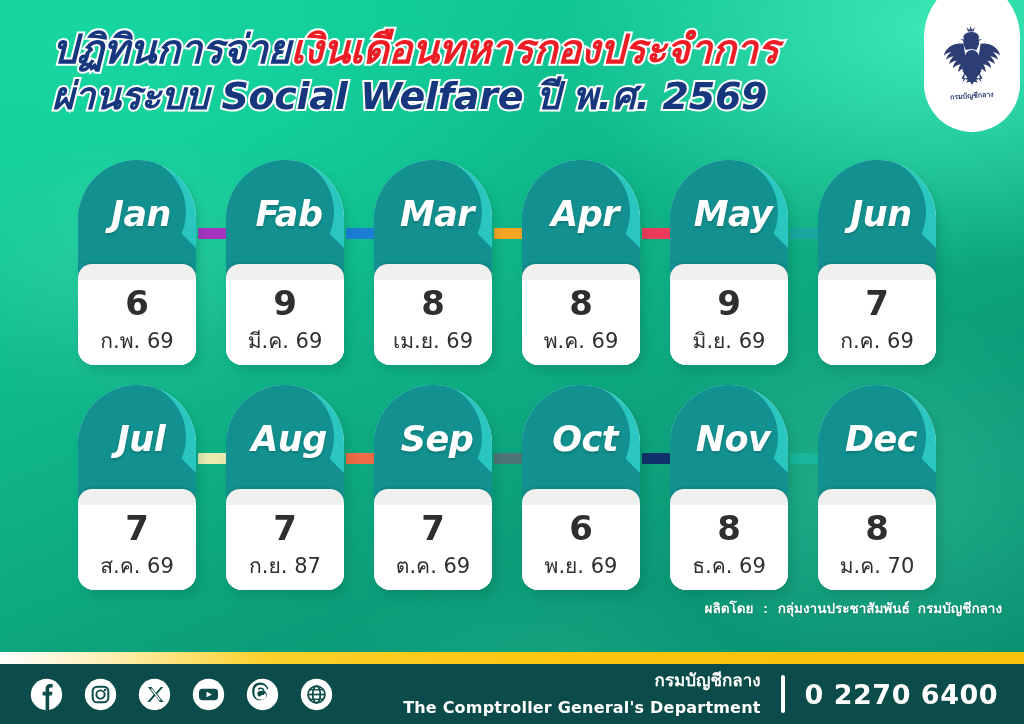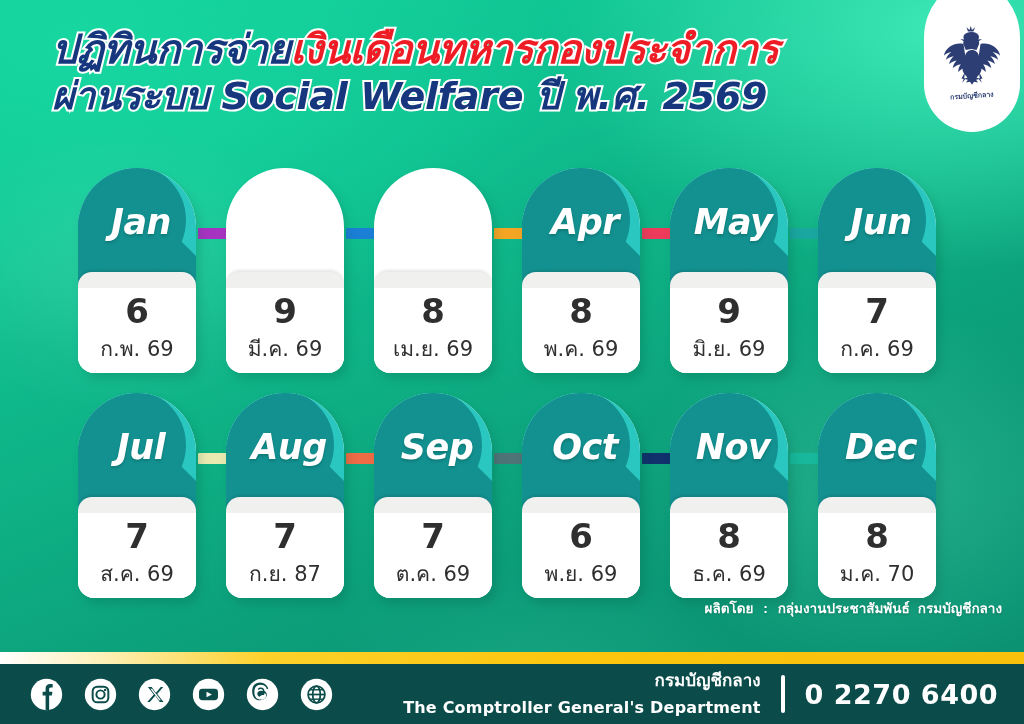--- a/index.html
+++ b/index.html
@@ -64,21 +64,21 @@
   
   .grid {
     position: absolute; left: 0; top: 160px;
     width: 1024px; height: 440px;
   }
   .row { position: absolute; left: 0; width: 1024px; height: 220px; }
   .row.r1 { top: 0; }
   .row.r2 { top: 225px; }
 
   .card {
-    position: absolute; top: 8px;
+    position: absolute; top: 0;
     width: 123px; height: 205px;
   }
   .card .shadow {
     position: absolute; left: 4px; top: 6px;
     width: 118px; height: 205px;
     background: rgba(0,60,45,.17);
     border-radius: 59px 59px 16px 16px;
     filter: blur(5px);
   }
   .card-inner {
@@ -242,30 +242,40 @@
             <div class="card-lip"></div>
             <div class="card-body">
               <div class="day-num">6</div>
               <div class="day-month">ก.พ. 69</div>
             </div>
           </div>
         </div>
         <div class="card" style="left: 226px;">
           <div class="shadow"></div>
           <div class="card-inner">
+            <div class="card-top">
+              <div class="diag"></div>
+              <div class="disc"></div>
+              <div class="month-label">Fab</div>
+            </div>
             <div class="card-lip"></div>
             <div class="card-body">
               <div class="day-num">9</div>
               <div class="day-month">มี.ค. 69</div>
             </div>
           </div>
         </div>
         <div class="card" style="left: 374px;">
           <div class="shadow"></div>
           <div class="card-inner">
+            <div class="card-top">
+              <div class="diag"></div>
+              <div class="disc"></div>
+              <div class="month-label">Mar</div>
+            </div>
             <div class="card-lip"></div>
             <div class="card-body">
               <div class="day-num">8</div>
               <div class="day-month">เม.ย. 69</div>
             </div>
           </div>
         </div>
         <div class="card" style="left: 522px;">
           <div class="shadow"></div>
           <div class="card-inner">

